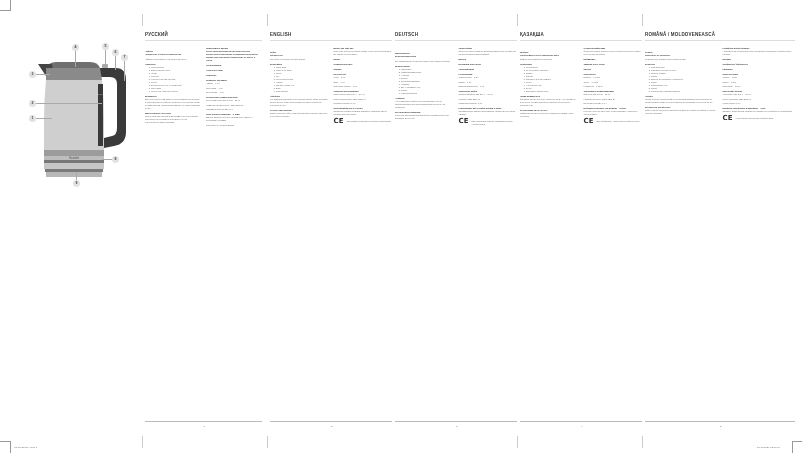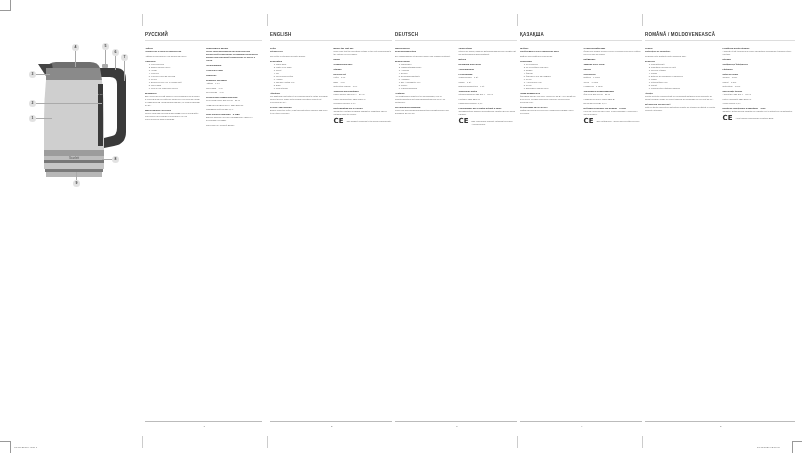--- a/index.html
+++ b/index.html
@@ -8,21 +8,21 @@
   .crop { position:absolute; border-color:#999; border-style:solid; border-width:0; }
   .cover { position:absolute; left:0; top:0; width:140px; height:430px; }
   .kettle { position:absolute; left:28px; top:40px; width:110px; height:150px; }
   .callout { position:absolute; width:7px; height:7px; border-radius:50%; background:#e2e2e2;
              font-size:3.5px; line-height:7px; text-align:center; color:#444; font-weight:bold; }
   .leader { position:absolute; height:0; border-top:0.5px solid #aaa; }
   .vleader { position:absolute; width:0; border-left:0.5px solid #aaa; }
   .page { position:absolute; top:14px; height:418px; overflow:hidden; }
   .page-title { font-weight:bold; font-size:4.5px; color:#333; letter-spacing:0.2px; margin-top:18px;
                 padding-bottom:3px; border-bottom:1px solid #ddd; }
-  .cols { display:flex; gap:5px; margin-top:4px; }
+  .cols { display:flex; gap:5px; margin-top:4px;align-items:center; }
   .col { flex:1; font-size:2.1px; line-height:3px; color:#666; }
   .col h4 { font-size:2.2px; margin:2px 0 0 0; color:#333; font-weight:bold; }
   .col p { margin:0 0 1.5px 0; }
   .col ol, .col ul { margin:0 0 1.5px 0; padding-left:6px; }
   .col li { margin:0; }
   .warn { font-weight:bold; color:#444; }
   .ce { display:flex; align-items:flex-start; gap:3px; margin-top:4px; }
   .ce-mark { font-size:7px; font-weight:bold; color:#333; font-family:"DejaVu Sans", sans-serif; }
   .page-foot { position:absolute; bottom:10px; left:0; right:0; border-top:0.8px solid #bbb; }
   .page-num { position:absolute; bottom:4px; left:50%; font-size:2.5px; color:#666; }

